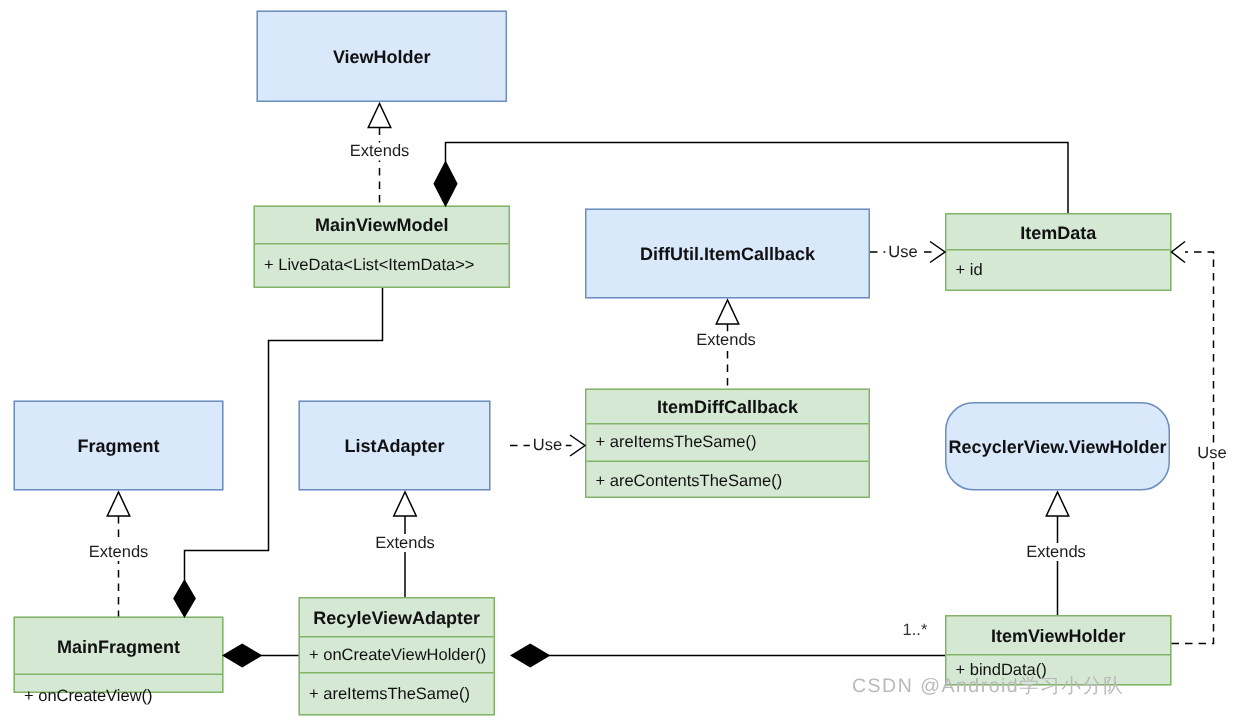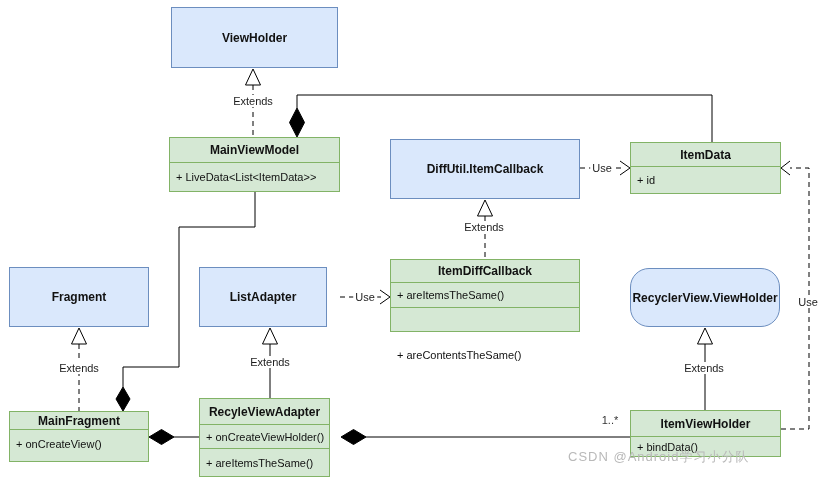--- a/index.html
+++ b/index.html
@@ -129,29 +129,29 @@
     <div class="uml-title">Fragment</div>
   </div>
 
   <div class="uml-class blue single" style="left:199px; top:267px; width:128px; height:60px;">
     <div class="uml-title">ListAdapter</div>
   </div>
 
   <div class="uml-class green" style="left:390px; top:259px; width:190px; height:73px;">
     <div class="uml-title" style="height:23px;">ItemDiffCallback</div>
     <div class="uml-member" style="height:25px;">+ areItemsTheSame()</div>
-    <div class="uml-member" style="height:25px;margin-top:34px;">+ areContentsTheSame()</div>
+    <div class="uml-member" style="height:25px;">+ areContentsTheSame()</div>
   </div>
 
   <div class="uml-class blue single" style="left:630px; top:268px; width:150px; height:59px;border-radius:19px;">
     <div class="uml-title">RecyclerView.ViewHolder</div>
   </div>
 
   <div class="uml-class green" style="left:9px; top:411px; width:140px; height:51px;">
-    <div class="uml-title" style="height:18px;">MainFragment</div>
+    <div class="uml-title" style="height:38px;">MainFragment</div>
     <div class="uml-member" style="height:27px;">+ onCreateView()</div>
   </div>
 
   <div class="uml-class green" style="left:199px; top:398px; width:131px; height:79px;">
     <div class="uml-title" style="height:26px;">RecyleViewAdapter</div>
     <div class="uml-member" style="height:24px;">+ onCreateViewHolder()</div>
     <div class="uml-member" style="height:27px;">+ areItemsTheSame()</div>
   </div>
 
   <div class="uml-class green" style="left:630px; top:410px; width:151px; height:47px;">

